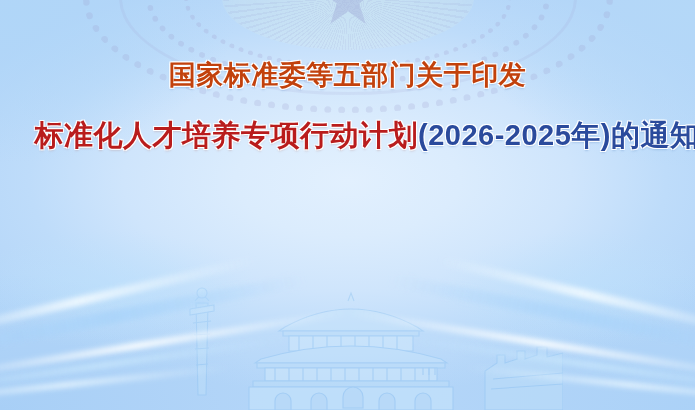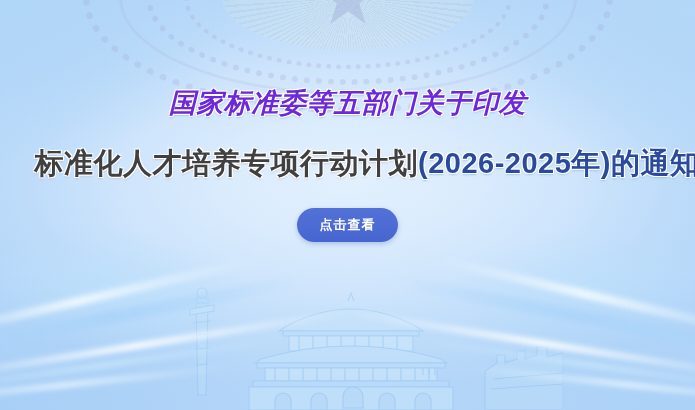--- a/index.html
+++ b/index.html
@@ -149,38 +149,37 @@
 
   .title-line {
     text-align: center;
     white-space: nowrap;
     font-weight: 700;
     letter-spacing: .5px;
     line-height: 1;
   }
 
   .title-line-1 {
-    margin-top: 90px;
+    margin-top: 62px;
     font-size: 27px;
-    color: #6d28d9;
+    color: #c2410c;
     text-shadow:
        1px  1px 0 rgba(255,255,255,.95),
       -1px  1px 0 rgba(255,255,255,.95),
        1px -1px 0 rgba(255,255,255,.95),
       -1px -1px 0 rgba(255,255,255,.95),
        0    2px 2px rgba(120,160,210,.45);
-    font-style: italic;
   }
 
   .title-line-2 {
     margin-top: 32px;
     font-size: 29px;
   }
   .title-line-2 .seg-red {
-    color: #404040;
+    color: #b91c1c;
     text-shadow:
        1px  1px 0 rgba(255,255,255,.95),
       -1px  1px 0 rgba(255,255,255,.95),
        1px -1px 0 rgba(255,255,255,.95),
       -1px -1px 0 rgba(255,255,255,.95),
        0    2px 2px rgba(180,140,140,.35);
     margin-left: 39px;
   }
   .title-line-2 .seg-blue {
     color: #2a4a9c;
@@ -313,16 +312,15 @@
   </div>
 
   <div class="content">
 
     <div class="title-line title-line-1">国家标准委等五部门关于印发</div>
 
     <div class="title-line title-line-2">
       <span class="seg-red">标准化人才培养专项行动计划</span><span class="seg-blue">(2026-2025年)的通知</span>
     </div>
 
-    <button class="cta-button">点击查看</button>
   </div>
 
 </div>
 
 </body></html>

